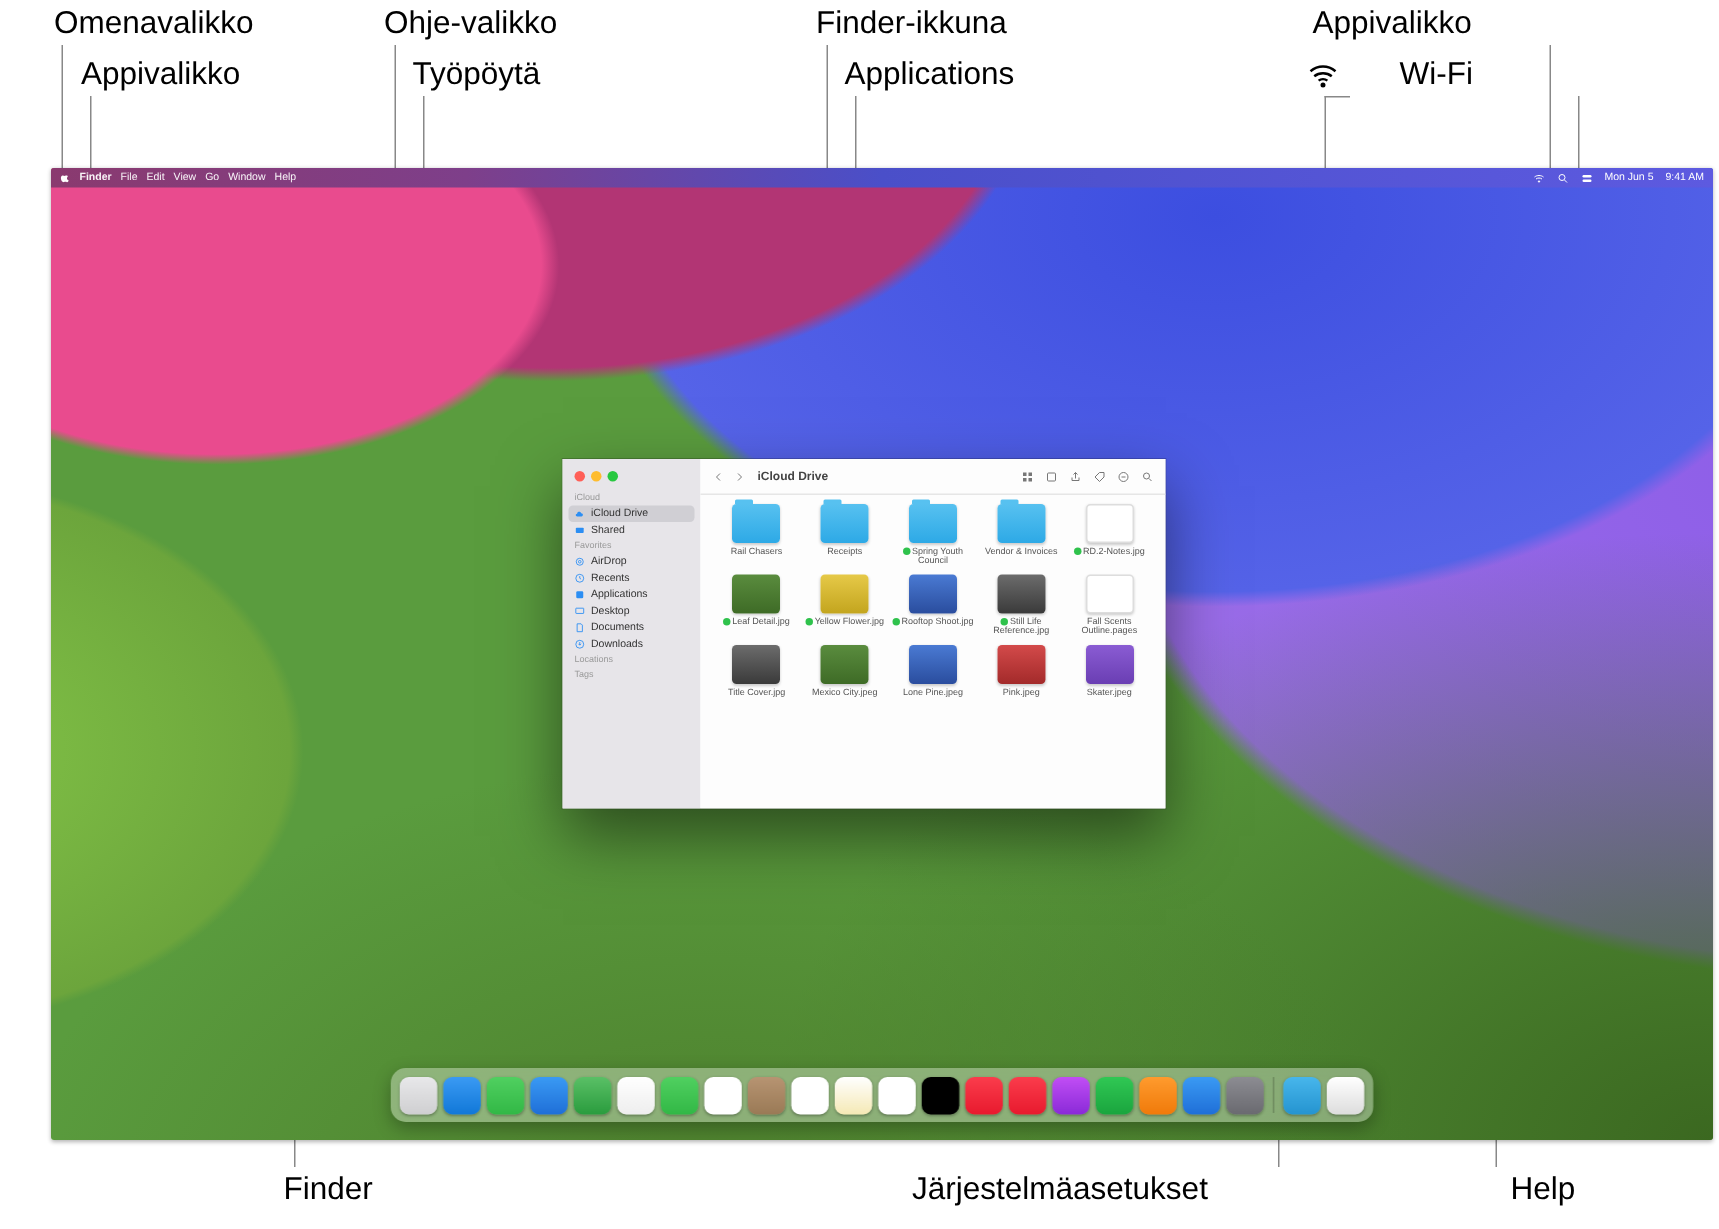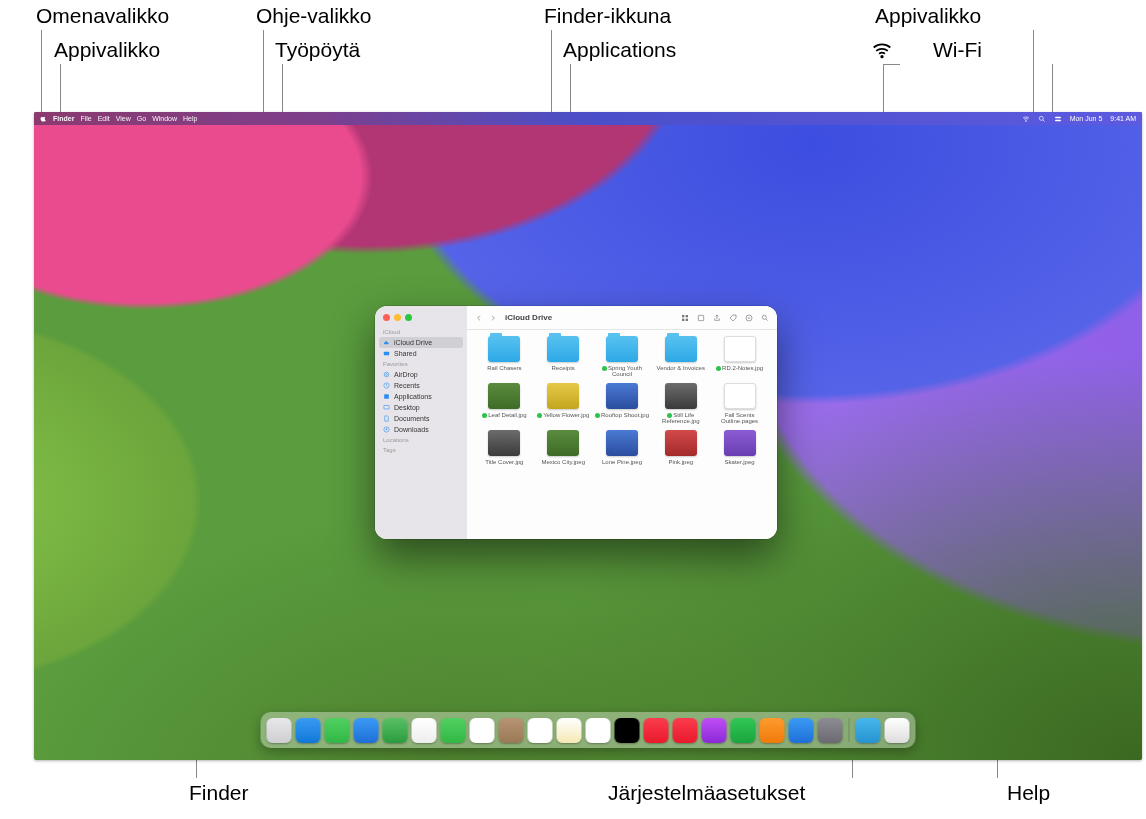--- a/index.html
+++ b/index.html
@@ -27,21 +27,21 @@
 
 
 .menubar { position: absolute; top: 0; left: 0; right: 0; height: 13px; background: linear-gradient(90deg, #8a3a6f, #7e3f8a, #4a4fc9 50%, #5d5ae0 100%); display:flex; align-items:center; padding: 0 6px; color:#fff; font-size:7px; }
 .menubar .left { display:flex; gap:6px; align-items:center; }
 .menubar .left span { opacity:.95; }
 .menubar .apple { width:7px; height:7px; }
 .menubar .right { margin-left:auto; display:flex; gap:8px; align-items:center; }
 .menubar .right svg { width:8px; height:8px; }
 
 
-.finder { position: absolute; left: 341px; top: 194px; width: 402px; height: 233px; border-radius: 12px; overflow:hidden; box-shadow: 0 18px 40px rgba(0,0,0,.5), 0 0 0 .5px rgba(0,0,0,.25); background:#fff; display:flex; }
+.finder { position: absolute; left: 341px; top: 194px; width: 402px; height: 233px; border-radius: 0; overflow:hidden; box-shadow: 0 18px 40px rgba(0,0,0,.5), 0 0 0 .5px rgba(0,0,0,.25); background:#fff; display:flex; }
 .fsidebar { width: 92px; background:#e7e5e9; padding:6px 4px; font-size:7px; color:#333; }
 .fsidebar .traffic { display:flex; gap:4px; padding:2px 4px 6px; }
 .traffic span { width:7px; height:7px; border-radius:50%; display:block; }
 .tred{background:#ff5f57}.tyel{background:#febc2e}.tgrn{background:#28c840}
 .fsidebar .section { color:#999; font-size:6px; padding:2px 4px; }
 .fsidebar .item { display:flex; gap:4px; align-items:center; padding:2px 4px; border-radius:3px; }
 .fsidebar .item.active { background:#d0cfd4; }
 .fsidebar .item svg { width:7px; height:7px; flex-shrink:0; }
 .fsidebar .ico { color:#2c8ef3; }
 

